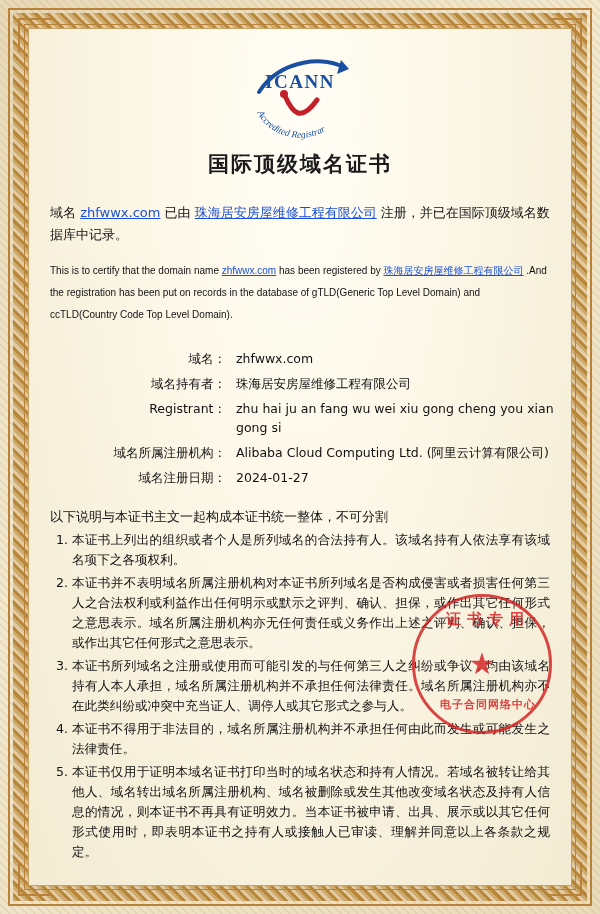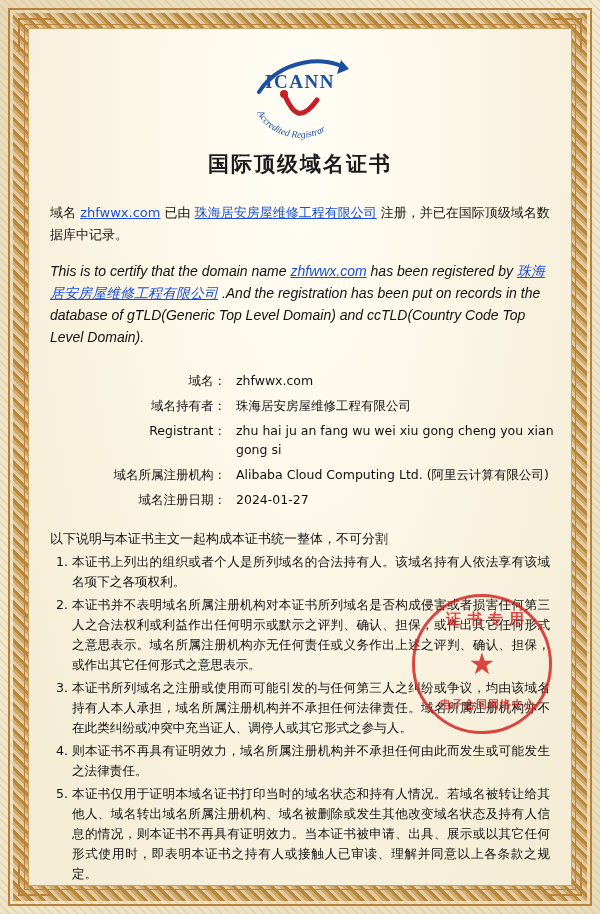--- a/index.html
+++ b/index.html
@@ -110,21 +110,21 @@
 
   
   .para {
     margin: 0 16px;
     font-size: 13px;
     line-height: 22px;
     color: #111;
     font-family: "DejaVu Sans", "Liberation Sans", sans-serif;
   }
   .para-cn { margin-top: 24px; }
-  .para-en { margin-top: 14px; font-family: "Liberation Sans", sans-serif; font-size: 14px; font-style: italic; }
+  .para-en { margin-top: 14px; font-family: "Liberation Sans", sans-serif; font-size: 10px; }
   .blue-u { color: #1a4fd6; text-decoration: underline; }
 
   
   .details {
     margin: 20px 0 17px 0;
     width: 100%;
     border-collapse: collapse;
     font-size: 12.5px;
     color: #111;
     font-family: "DejaVu Sans", "Liberation Sans", sans-serif;
@@ -262,21 +262,21 @@
           <td class="v">2024-01-27</td>
         </tr>
       </tbody>
     </table>
 
     <div class="terms-head">以下说明与本证书主文一起构成本证书统一整体，不可分割</div>
     <ol class="terms">
       <li>本证书上列出的组织或者个人是所列域名的合法持有人。该域名持有人依法享有该域名项下之各项权利。</li>
       <li>本证书并不表明域名所属注册机构对本证书所列域名是否构成侵害或者损害任何第三人之合法权利或利益作出任何明示或默示之评判、确认、担保，或作出其它任何形式之意思表示。域名所属注册机构亦无任何责任或义务作出上述之评判、确认、担保，或作出其它任何形式之意思表示。</li>
       <li>本证书所列域名之注册或使用而可能引发的与任何第三人之纠纷或争议，均由该域名持有人本人承担，域名所属注册机构并不承担任何法律责任。域名所属注册机构亦不在此类纠纷或冲突中充当证人、调停人或其它形式之参与人。</li>
-      <li>则本证书不再具有证明效力，域名所属注册机构并不承担任何由此而发生或可能发生之法律责任。</li>
+      <li>本证书不得用于非法目的，域名所属注册机构并不承担任何由此而发生或可能发生之法律责任。</li>
       <li>本证书仅用于证明本域名证书打印当时的域名状态和持有人情况。若域名被转让给其他人、域名转出域名所属注册机构、域名被删除或发生其他改变域名状态及持有人信息的情况，则本证书不再具有证明效力。当本证书被申请、出具、展示或以其它任何形式使用时，即表明本证书之持有人或接触人已审读、理解并同意以上各条款之规定。</li>
     </ol>
 
     <div class="seal">
       <div class="ring"></div>
       <div class="seal-top-text">证书专用</div>
       <div class="star">★</div>
       <div class="seal-bottom-text">电子合同网络中心</div>
     </div>
 

